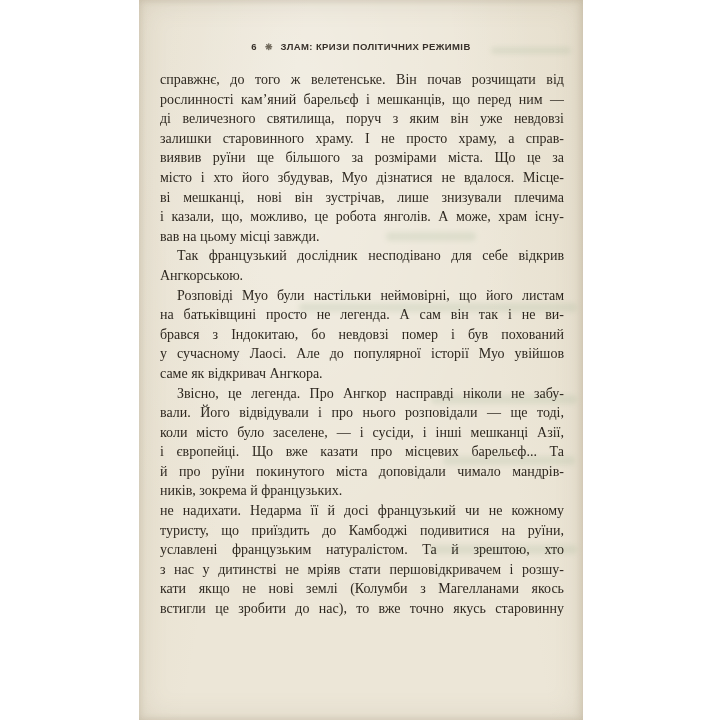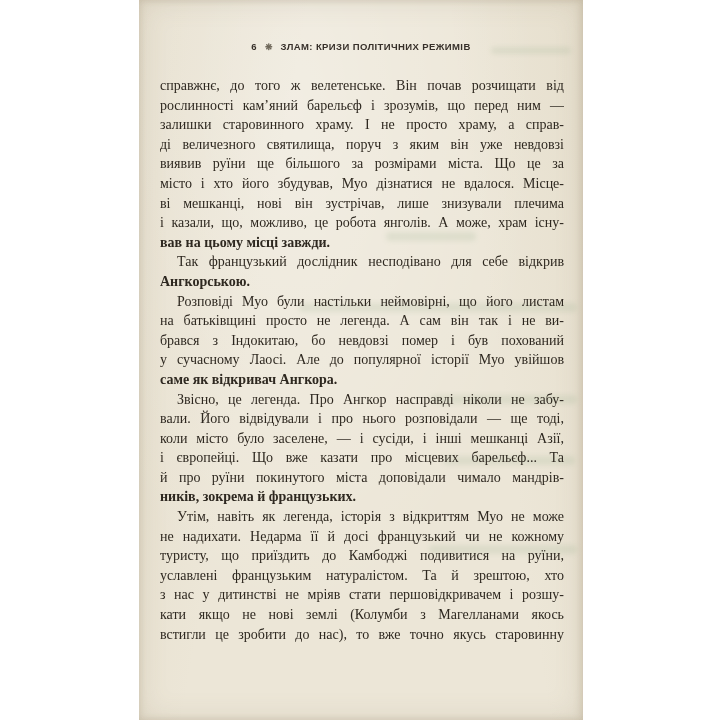--- a/index.html
+++ b/index.html
@@ -50,36 +50,35 @@
     letter-spacing: 0.4px;
     color: var(--header_ink, #37302a);
   }
   .running-head .orn {
     font-size: 9px;
     color: #6e6759;
     letter-spacing: 0;
   }
   .text-block {
     position: absolute;
-    top: 76px;
+    top: 70px;
     left: 21px;
     width: 404px;
     font-size: 14px;
     line-height: 19.6px;
     color: var(--ink, #2e2820);
   }
   .line {
     height: 19.6px;
     text-align: justify;
     text-align-last: justify;
     overflow: hidden;
   }
   .line.short {
     text-align-last: left;
-    font-weight: bold;
   }
   .line.indent {
     text-indent: 17px;
   }
   .ghost {
     position: absolute;
     height: 9px;
     border-radius: 4px;
     background: var(--show_through, #9db292);
     opacity: 0.20;
@@ -107,42 +106,41 @@
 
     <div class="ghost g1"></div>
     <div class="ghost g2"></div>
     <div class="ghost g3"></div>
     <div class="ghost g4"></div>
     <div class="ghost g5"></div>
     <div class="ghost g6"></div>
 
     <div class="text-block">
         <div class="line">справжнє, до того ж велетенське. Він почав розчищати від</div>
-        <div class="line">рослинності кам’яний барельєф і зрозумів, що перед ним —</div>
+        <div class="line">рослинності кам’яний барельєф і мешканців, що перед ним —</div>
+        <div class="line">ді величезного святилища, поруч з яким він уже невдовзі</div>
         <div class="line">залишки старовинного храму. І не просто храму, а справ-</div>
-        <div class="line">ді величезного святилища, поруч з яким він уже невдовзі</div>
         <div class="line">виявив руїни ще більшого за розмірами міста. Що це за</div>
         <div class="line">місто і хто його збудував, Муо дізнатися не вдалося. Місце-</div>
         <div class="line">ві мешканці, нові він зустрічав, лише знизували плечима</div>
         <div class="line">і казали, що, можливо, це робота янголів. А може, храм існу-</div>
         <div class="line short">вав на цьому місці завжди.</div>
         <div class="line indent">Так французький дослідник несподівано для себе відкрив</div>
         <div class="line short">Ангкорською.</div>
         <div class="line indent">Розповіді Муо були настільки неймовірні, що його листам</div>
         <div class="line">на батьківщині просто не легенда. А сам він так і не ви-</div>
         <div class="line">брався з Індокитаю, бо невдовзі помер і був похований</div>
         <div class="line">у сучасному Лаосі. Але до популярної історії Муо увійшов</div>
         <div class="line short">саме як відкривач Ангкора.</div>
         <div class="line indent">Звісно, це легенда. Про Ангкор насправді ніколи не забу-</div>
         <div class="line">вали. Його відвідували і про нього розповідали — ще тоді,</div>
         <div class="line">коли місто було заселене, — і сусіди, і інші мешканці Азії,</div>
         <div class="line">і європейці. Що вже казати про місцевих барельєф... Та</div>
         <div class="line">й про руїни покинутого міста доповідали чимало мандрів-</div>
         <div class="line short">ників, зокрема й французьких.</div>
-        <div class="line indent">Утім, навіть як легенда, історія з відкриттям Муо не може</div>
         <div class="line">не надихати. Недарма її й досі французький чи не кожному</div>
         <div class="line">туристу, що приїздить до Камбоджі подивитися на руїни,</div>
         <div class="line">уславлені французьким натуралістом. Та й зрештою, хто</div>
         <div class="line">з нас у дитинстві не мріяв стати першовідкривачем і розшу-</div>
         <div class="line">кати якщо не нові землі (Колумби з Магелланами якось</div>
         <div class="line">встигли це зробити до нас), то вже точно якусь старовинну</div>
       </div>
 
   </div>
 </div>

